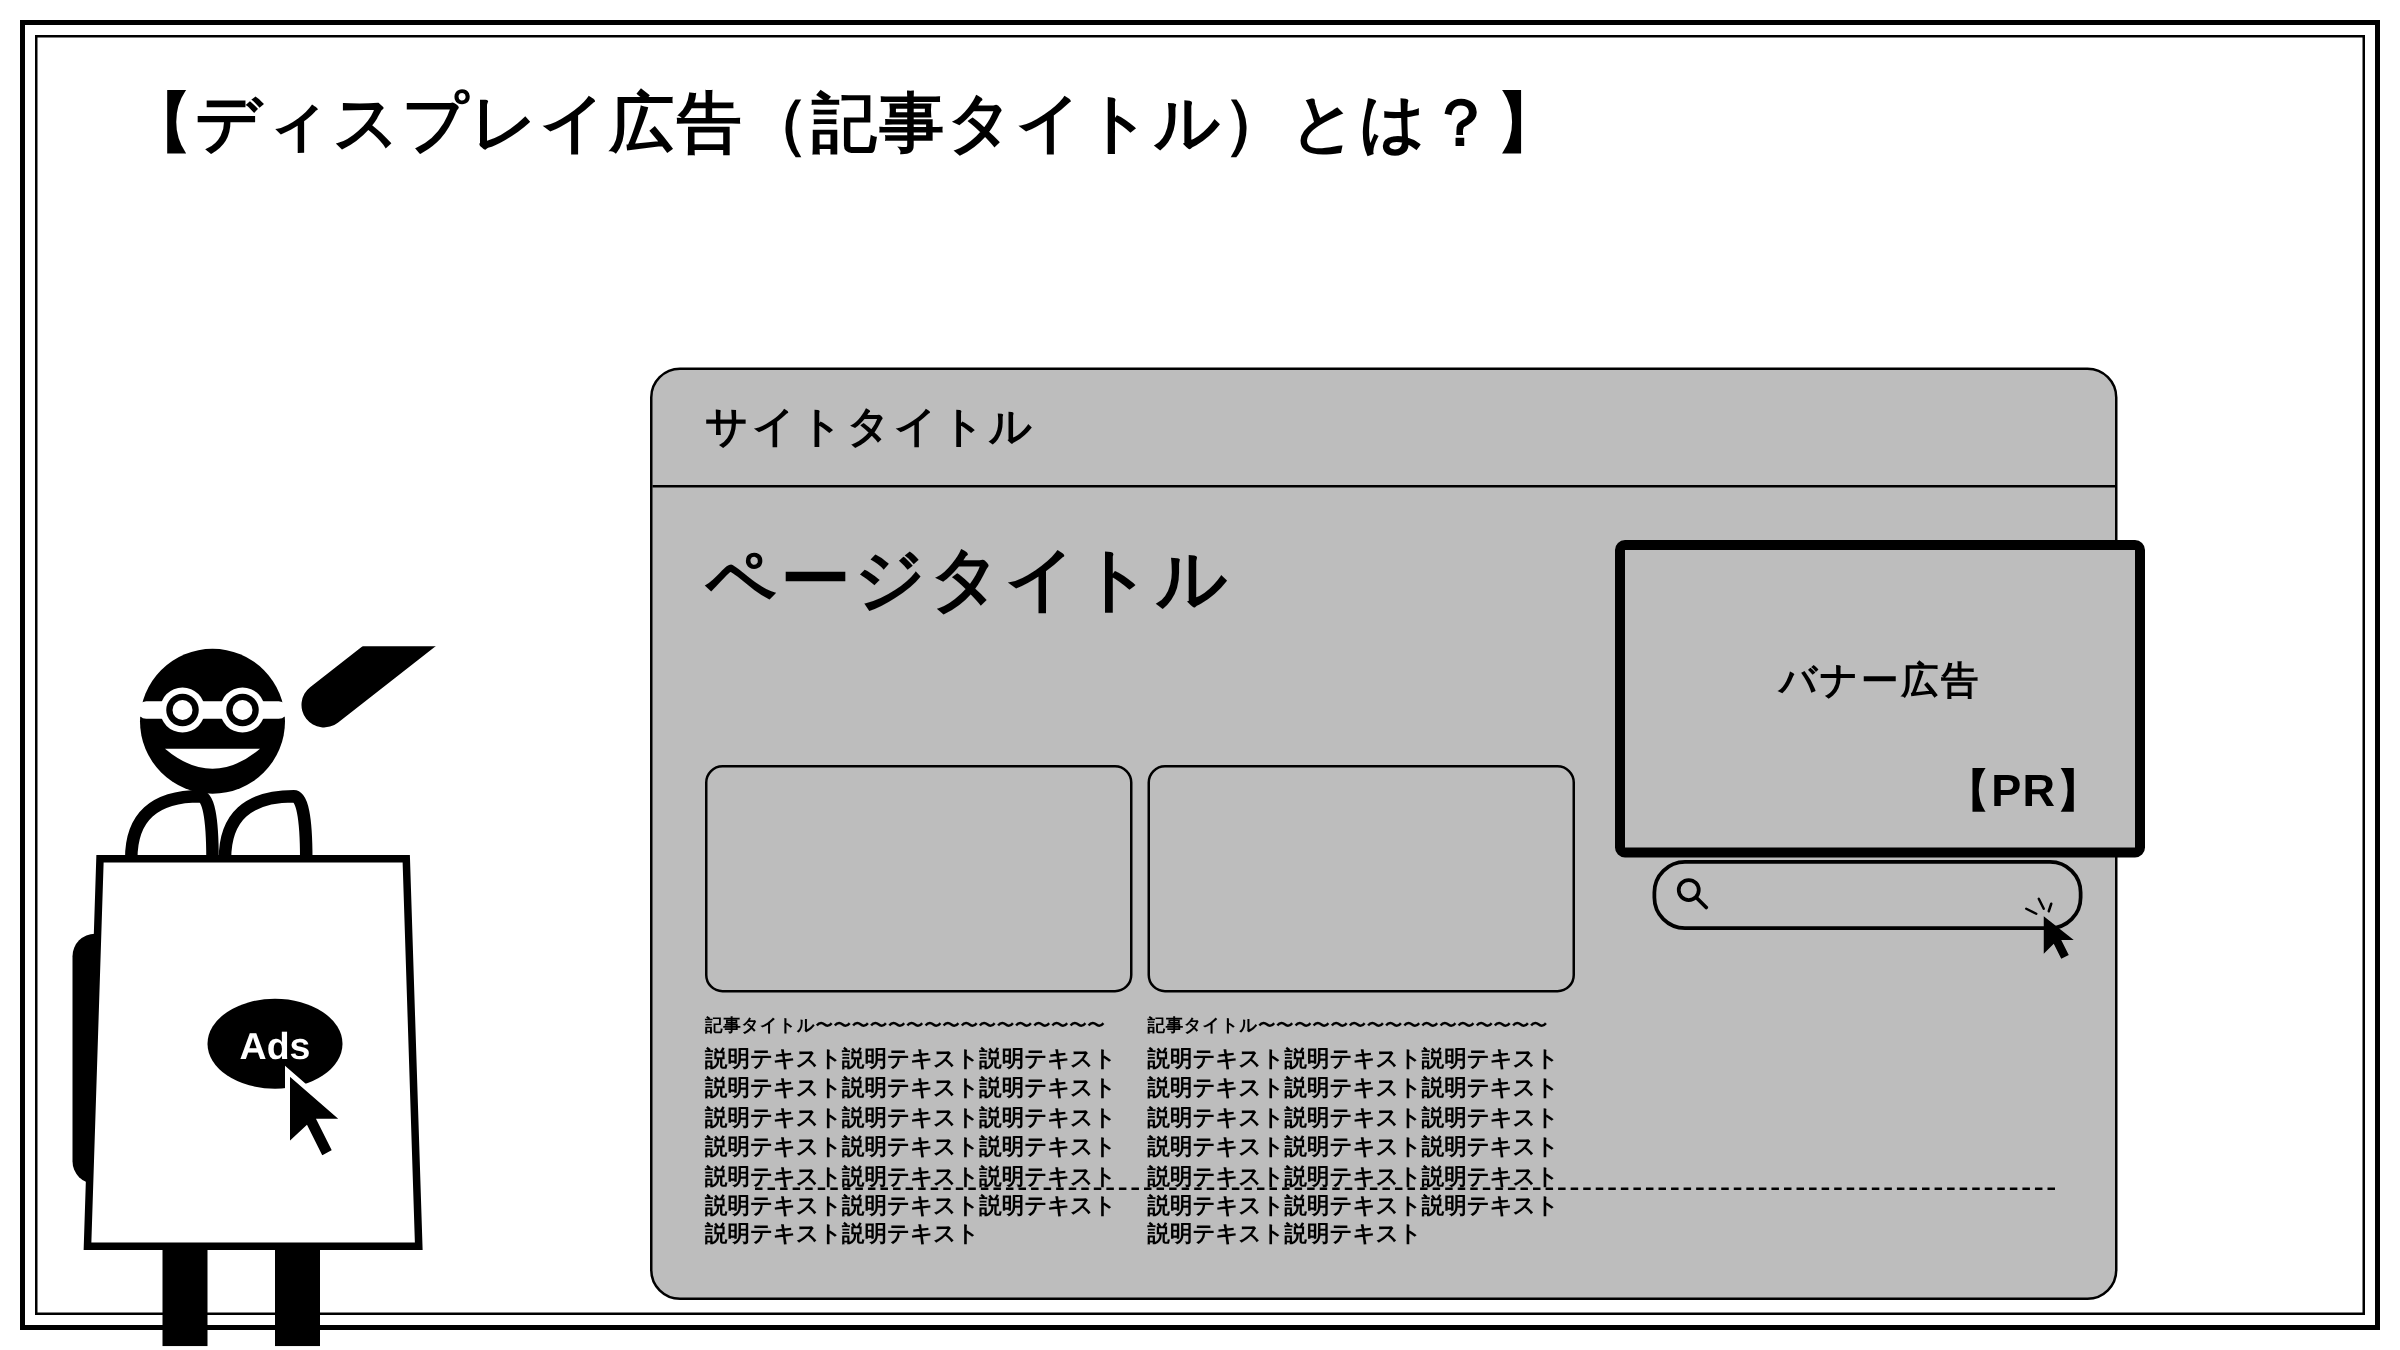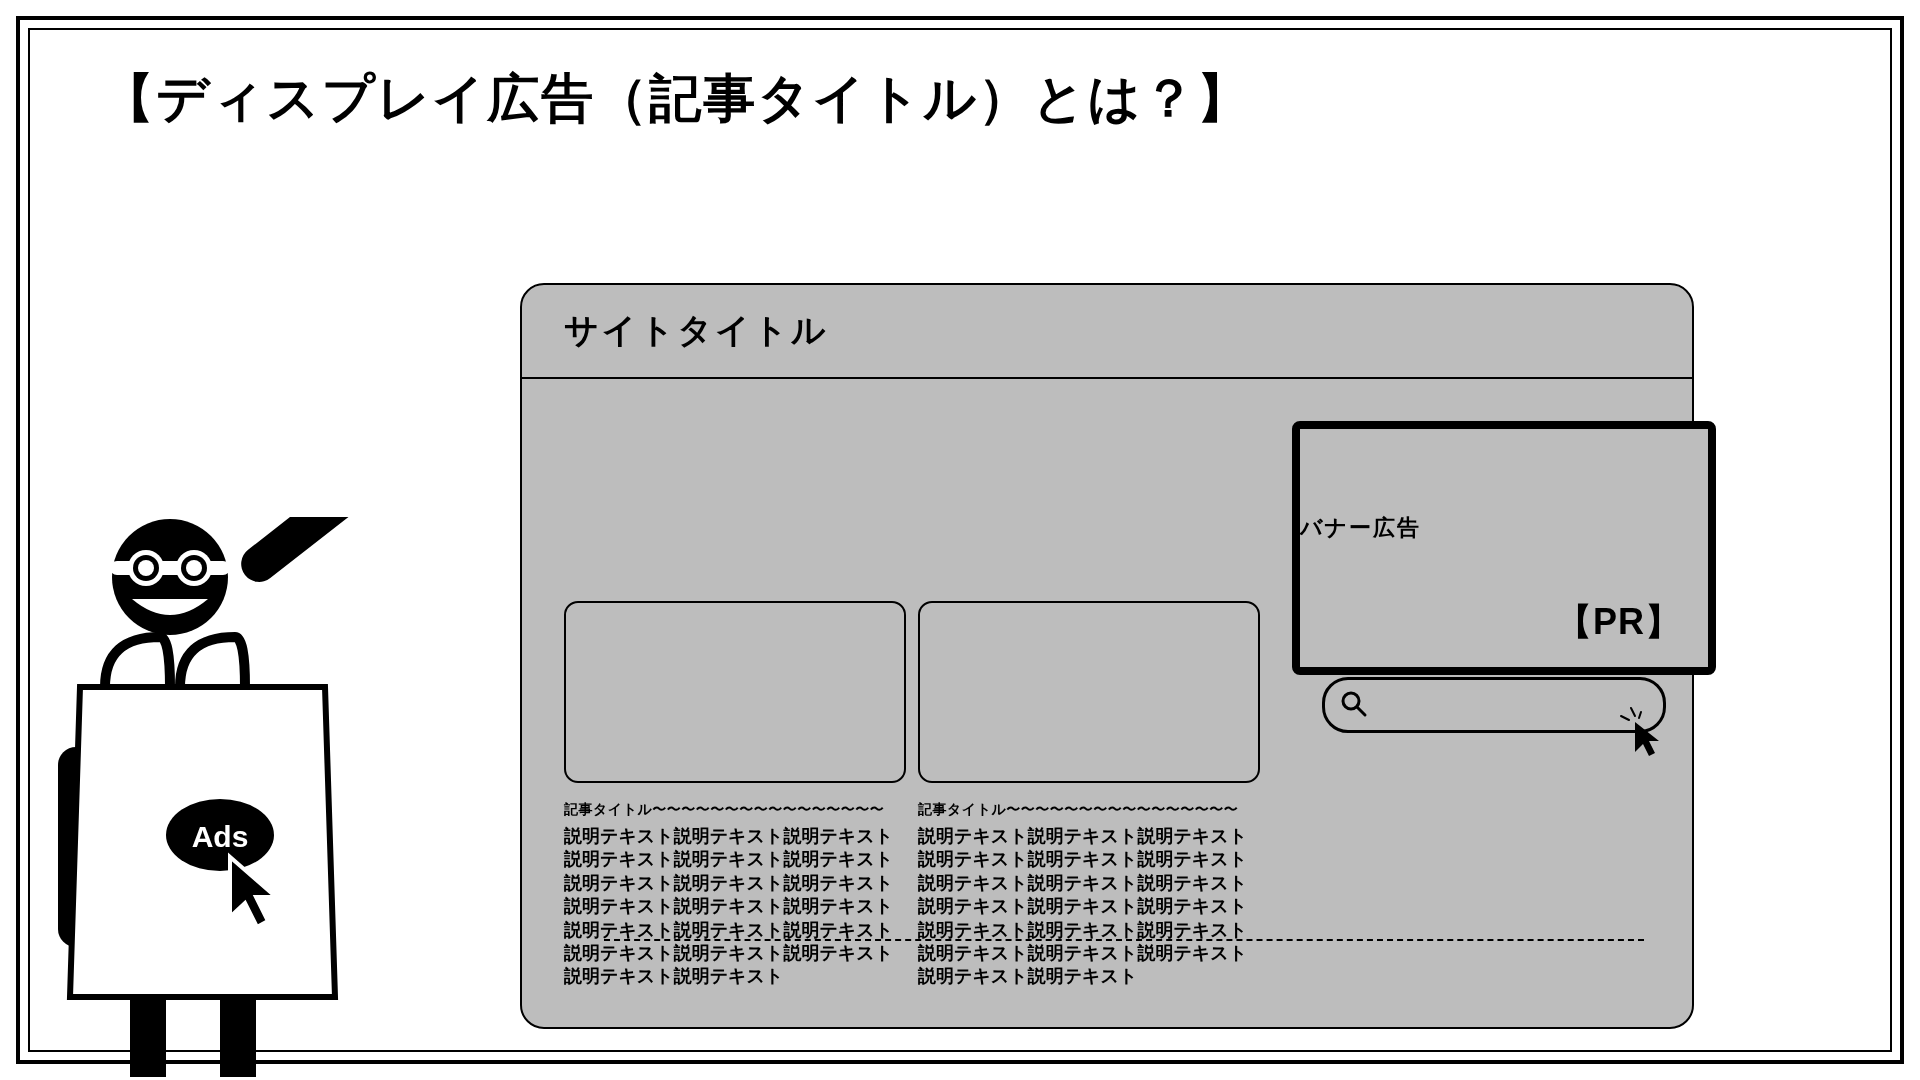--- a/index.html
+++ b/index.html
@@ -1,49 +1,50 @@
 <!DOCTYPE html>
 <html><head>
 <meta charset="utf-8">
 <style>
 html,body{margin:0;padding:0;width:1920px;height:1080px;background:#fff;font-family:"Hiragino Kaku Gothic ProN","Yu Gothic","Meiryo",sans-serif;color:#000;overflow:hidden}
 .outer{position:absolute;left:16px;top:16px;right:16px;bottom:16px;border:4px solid #000}
 .inner{position:absolute;left:8px;top:8px;right:8px;bottom:8px;border:2px solid #000}
 .title{position:absolute;left:72px;top:34px;font-size:52px;font-weight:900;letter-spacing:2px}
 .subtitle{position:absolute;left:72px;top:110px;font-size:36px;font-weight:900;letter-spacing:1px}
-.mockup{position:absolute;left:490px;top:253px;width:1170px;height:742px;background:#bdbdbd;border:2px solid #000;border-radius:24px}
+.mockup{position:absolute;left:490px;top:264px;width:1170px;height:742px;background:#bdbdbd;border:2px solid #000;border-radius:24px}
 .mock-header{height:92px;border-bottom:2px solid #000;display:flex;align-items:center;padding-left:42px;font-size:34px;font-weight:900;letter-spacing:3px}
 .page-title{position:absolute;left:42px;top:130px;font-size:56px;font-weight:900;letter-spacing:3px}
 .card{position:absolute;top:316px;width:338px;height:178px;border:2px solid #000;border-radius:14px}
 .card1{left:42px}.card2{left:396px}
 .art-title{position:absolute;top:516px;font-size:14px;font-weight:700;letter-spacing:.5px}
 .art1{left:42px}.art2{left:396px}
 .art-text{position:absolute;top:540px;width:338px;font-size:18px;font-weight:700;line-height:1.3;word-break:break-all}
 .tx1{left:42px}.tx2{left:396px}
 .divider{position:absolute;left:82px;top:654px;width:1040px;border-top:2px dashed #000}
 .banner{position:absolute;left:770px;top:136px;width:408px;height:238px;background:#bdbdbd;border:8px solid #000;border-radius:8px}
-.banner-label{position:absolute;width:100%;text-align:left;top:84px;font-size:22px;font-weight:900;letter-spacing:2px}
+.banner-label{position:absolute;width:100%;text-align:center;top:84px;font-size:30px;font-weight:900;letter-spacing:2px}
 .pr{position:absolute;right:26px;bottom:20px;font-size:36px;font-weight:900;letter-spacing:1px}
 .searchbar{position:absolute;left:800px;top:392px;width:338px;height:50px;background:#bdbdbd;border:3px solid #000;border-radius:26px}
 .search-icon{position:absolute;left:14px;top:9px}
 .cursor-click{position:absolute;right:-8px;top:26px}
 .mascot{position:absolute;left:10px;top:487px;width:400px;height:560px}
 </style>
 </head>
 <body>
 
 <div class="outer">
   <div class="inner">
 
     <div class="title">【ディスプレイ広告（記事タイトル）とは？】</div>
 
     <div class="mockup">
       <div class="mock-header">
         <span>サイトタイトル</span>
       </div>
+      <div class="page-title">ページタイトル</div>
 
       <div class="card card1"></div>
       <div class="card card2"></div>
 
       <div class="art-title art1">記事タイトル〜〜〜〜〜〜〜〜〜〜〜〜〜〜〜〜</div>
       <div class="art-title art2">記事タイトル〜〜〜〜〜〜〜〜〜〜〜〜〜〜〜〜</div>
 
       <div class="art-text tx1">説明テキスト説明テキスト説明テキスト説明テキスト説明テキスト説明テキスト説明テキスト説明テキスト説明テキスト説明テキスト説明テキスト説明テキスト説明テキスト説明テキスト説明テキスト説明テキスト説明テキスト説明テキスト説明テキスト説明テキスト</div>
       <div class="art-text tx2">説明テキスト説明テキスト説明テキスト説明テキスト説明テキスト説明テキスト説明テキスト説明テキスト説明テキスト説明テキスト説明テキスト説明テキスト説明テキスト説明テキスト説明テキスト説明テキスト説明テキスト説明テキスト説明テキスト説明テキスト</div>
 

